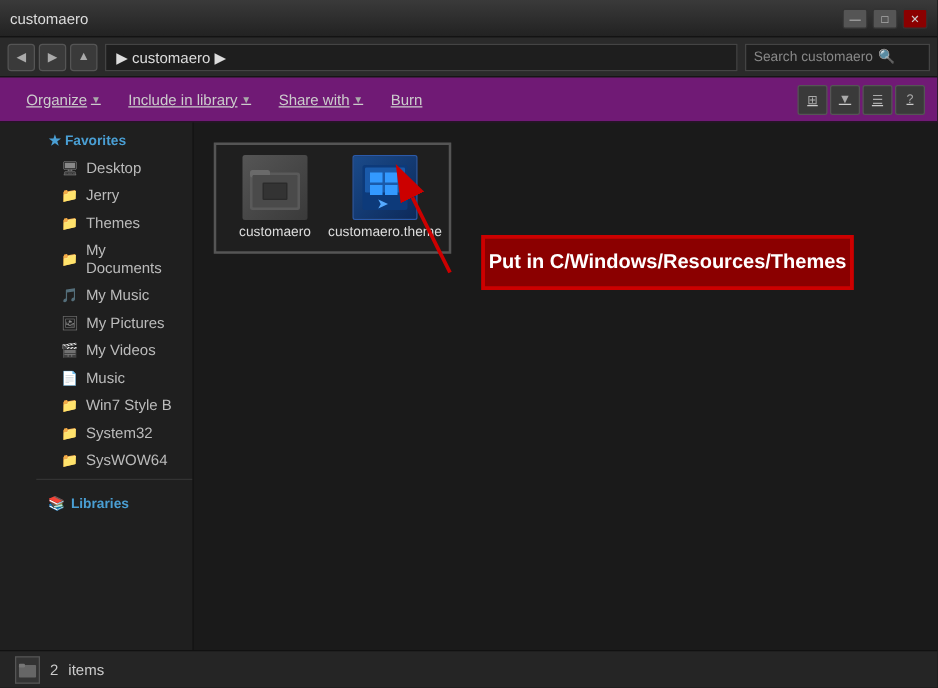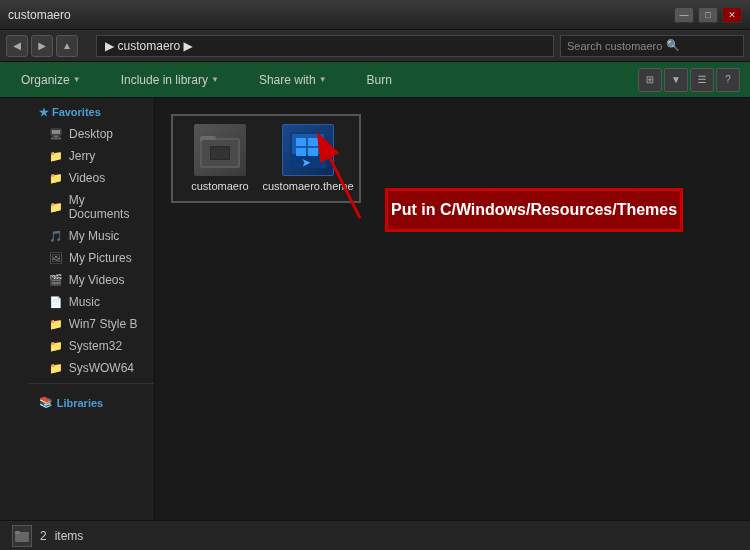--- a/index.html
+++ b/index.html
@@ -77,47 +77,47 @@
     #address-path {
       flex: 1;
       background: #1e1e1e;
       border: 1px solid #444;
       height: 22px;
       display: flex;
       align-items: center;
       padding: 0 8px;
       color: #ddd;
       font-size: 12px;
-      margin-left: 12px;
     }
     #search-box {
       background: #1e1e1e;
       border: 1px solid #444;
       height: 22px;
-      width: 184px;
+      width: 148px;
       display: flex;
       align-items: center;
       padding: 0 6px;
       color: #888;
       font-size: 11px;
     }
     #search-icon-span {
       margin-left: 4px;
       color: #888;
     }
 
     
     #toolbar {
-      background: #14532d;
+      background: #701a75;
       height: 36px;
       display: flex;
       align-items: center;
       padding: 0 10px;
-      gap: 18px;
+      gap: 0;
       border-bottom: 1px solid #111;
+      text-decoration: underline;
     }
     .toolbar-btn {
       height: 28px;
       padding: 0 10px;
       background: transparent;
       border: 1px solid transparent;
       color: #ccc;
       font-size: 12px;
       cursor: pointer;
       display: flex;
@@ -345,21 +345,21 @@
     <div class="sidebar-item">
       <span class="icon">🖥</span>
       <span>Desktop</span>
     </div>
     <div class="sidebar-item">
       <span class="icon">📁</span>
       <span>Jerry</span>
     </div>
     <div class="sidebar-item">
       <span class="icon">📁</span>
-      <span>Videos</span>
+      <span>Themes</span>
     </div>
     <div class="sidebar-item">
       <span class="icon">📁</span>
       <span>My Documents</span>
     </div>
     <div class="sidebar-item">
       <span class="icon">🎵</span>
       <span>My Music</span>
     </div>
     <div class="sidebar-item">

